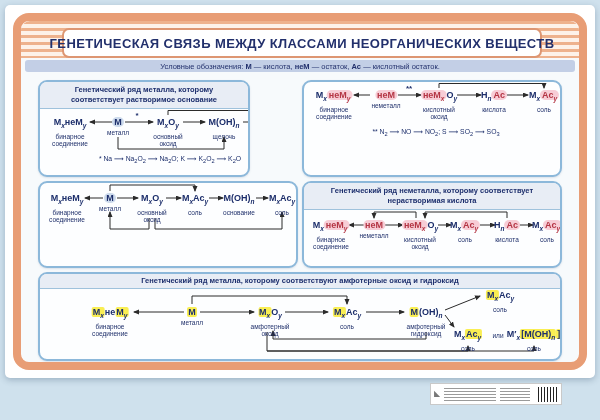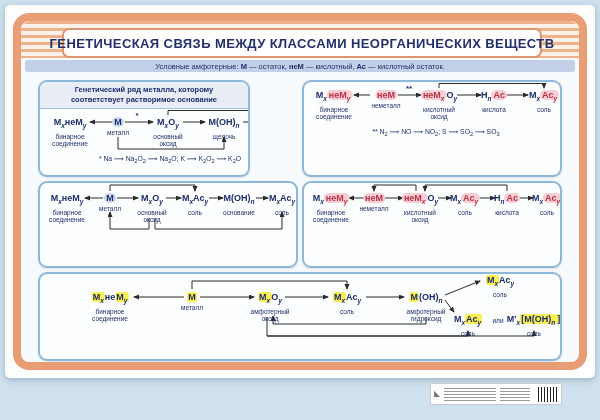--- a/index.html
+++ b/index.html
@@ -44,21 +44,21 @@
 </head>
 <body>
 
 <div class="abs sheet"></div>
 <div class="abs inner"></div>
 <div class="abs stripes"></div>
 <div class="abs title-box">
   <span>ГЕНЕТИЧЕСКАЯ СВЯЗЬ МЕЖДУ КЛАССАМИ НЕОРГАНИЧЕСКИХ ВЕЩЕСТВ</span>
 </div>
 <div class="abs legend">
-  <span><span>Условные амфотерные: </span><span style="font-weight: bold;">М</span><span> — остаток, </span><span style="font-weight: bold;">неМ</span><span> — кислотный, </span><span style="font-weight: bold;">Ас</span><span> — кислотный остаток.</span></span>
+  <span><span>Условные обозначения: </span><span style="font-weight: bold;">М</span><span> — кислота, </span><span style="font-weight: bold;">неМ</span><span> — остаток, </span><span style="font-weight: bold;">Ас</span><span> — кислотный остаток.</span></span>
 </div>
 
 <div class="panel" style="left:38px;top:80px;width:212px;height:97px;">
   <div class="head" style="height:26px;">Генетический ряд металла, которому соответствует растворимое основание</div>
   <div class="body" style="height:67px;">
       <svg class="edges" width="256" height="67">
         <defs>
           <marker id="ah0" markerWidth="6" markerHeight="6" refX="5" refY="2.5" orient="auto">
             <path d="M0,0 L6,2.5 L0,5 Z" fill="#2b2b2b"></path>
           </marker>
@@ -210,20 +210,21 @@
       <div class="node" style="left: 242px; top: 10px;">
         <div class="f"><span>М<sub style="font-style: italic;">x</sub></span><span>Ас<sub style="font-style: italic;">y</sub></span></div>
         <div class="l">
           <div>соль</div>
         </div>
       </div>
     </div>
 </div>
 
 <div class="panel" style="left:302px;top:181px;width:260px;height:87px;">
+  <div class="head" style="height:26px;">Генетический ряд неметалла, которому соответствует нерастворимая кислота</div>
   <div class="body" style="height:57px;">
       <svg class="edges" width="256" height="57">
         <defs>
           <marker id="ah3" markerWidth="6" markerHeight="6" refX="5" refY="2.5" orient="auto">
             <path d="M0,0 L6,2.5 L0,5 Z" fill="#2b2b2b"></path>
           </marker>
         </defs>
         <polyline points="60,15 45,15" fill="none" stroke="#2b2b2b" stroke-width="1" marker-end="url(#ah3)"></polyline>
         <polyline points="81,15 99,15" fill="none" stroke="#2b2b2b" stroke-width="1" marker-end="url(#ah3)"></polyline>
         <polyline points="134,15 147,15" fill="none" stroke="#2b2b2b" stroke-width="1" marker-end="url(#ah3)"></polyline>
@@ -267,20 +268,21 @@
       <div class="node" style="left: 243px; top: 10px;">
         <div class="f"><span>М<sub style="font-style: italic;">x</sub></span><span class="hl-pink">Ас<sub style="font-style: italic;">y</sub></span></div>
         <div class="l">
           <div>соль</div>
         </div>
       </div>
     </div>
 </div>
 
 <div class="panel" style="left:38px;top:272px;width:524px;height:89px;">
+  <div class="head" style="height:14px;">Генетический ряд металла, которому соответствуют амфотерные оксид и гидроксид</div>
   <div class="body" style="height:71px;">
       <svg class="edges" width="520" height="71">
         <defs>
           <marker id="ah4" markerWidth="6" markerHeight="6" refX="5" refY="2.5" orient="auto">
             <path d="M0,0 L6,2.5 L0,5 Z" fill="#2b2b2b"></path>
           </marker>
         </defs>
         <polyline points="144,23 94,23" fill="none" stroke="#2b2b2b" stroke-width="1" marker-end="url(#ah4)"></polyline>
         <polyline points="160,23 214,23" fill="none" stroke="#2b2b2b" stroke-width="1" marker-end="url(#ah4)"></polyline>
         <polyline points="245,23 288,23" fill="none" stroke="#2b2b2b" stroke-width="1" marker-end="url(#ah4)"></polyline>

